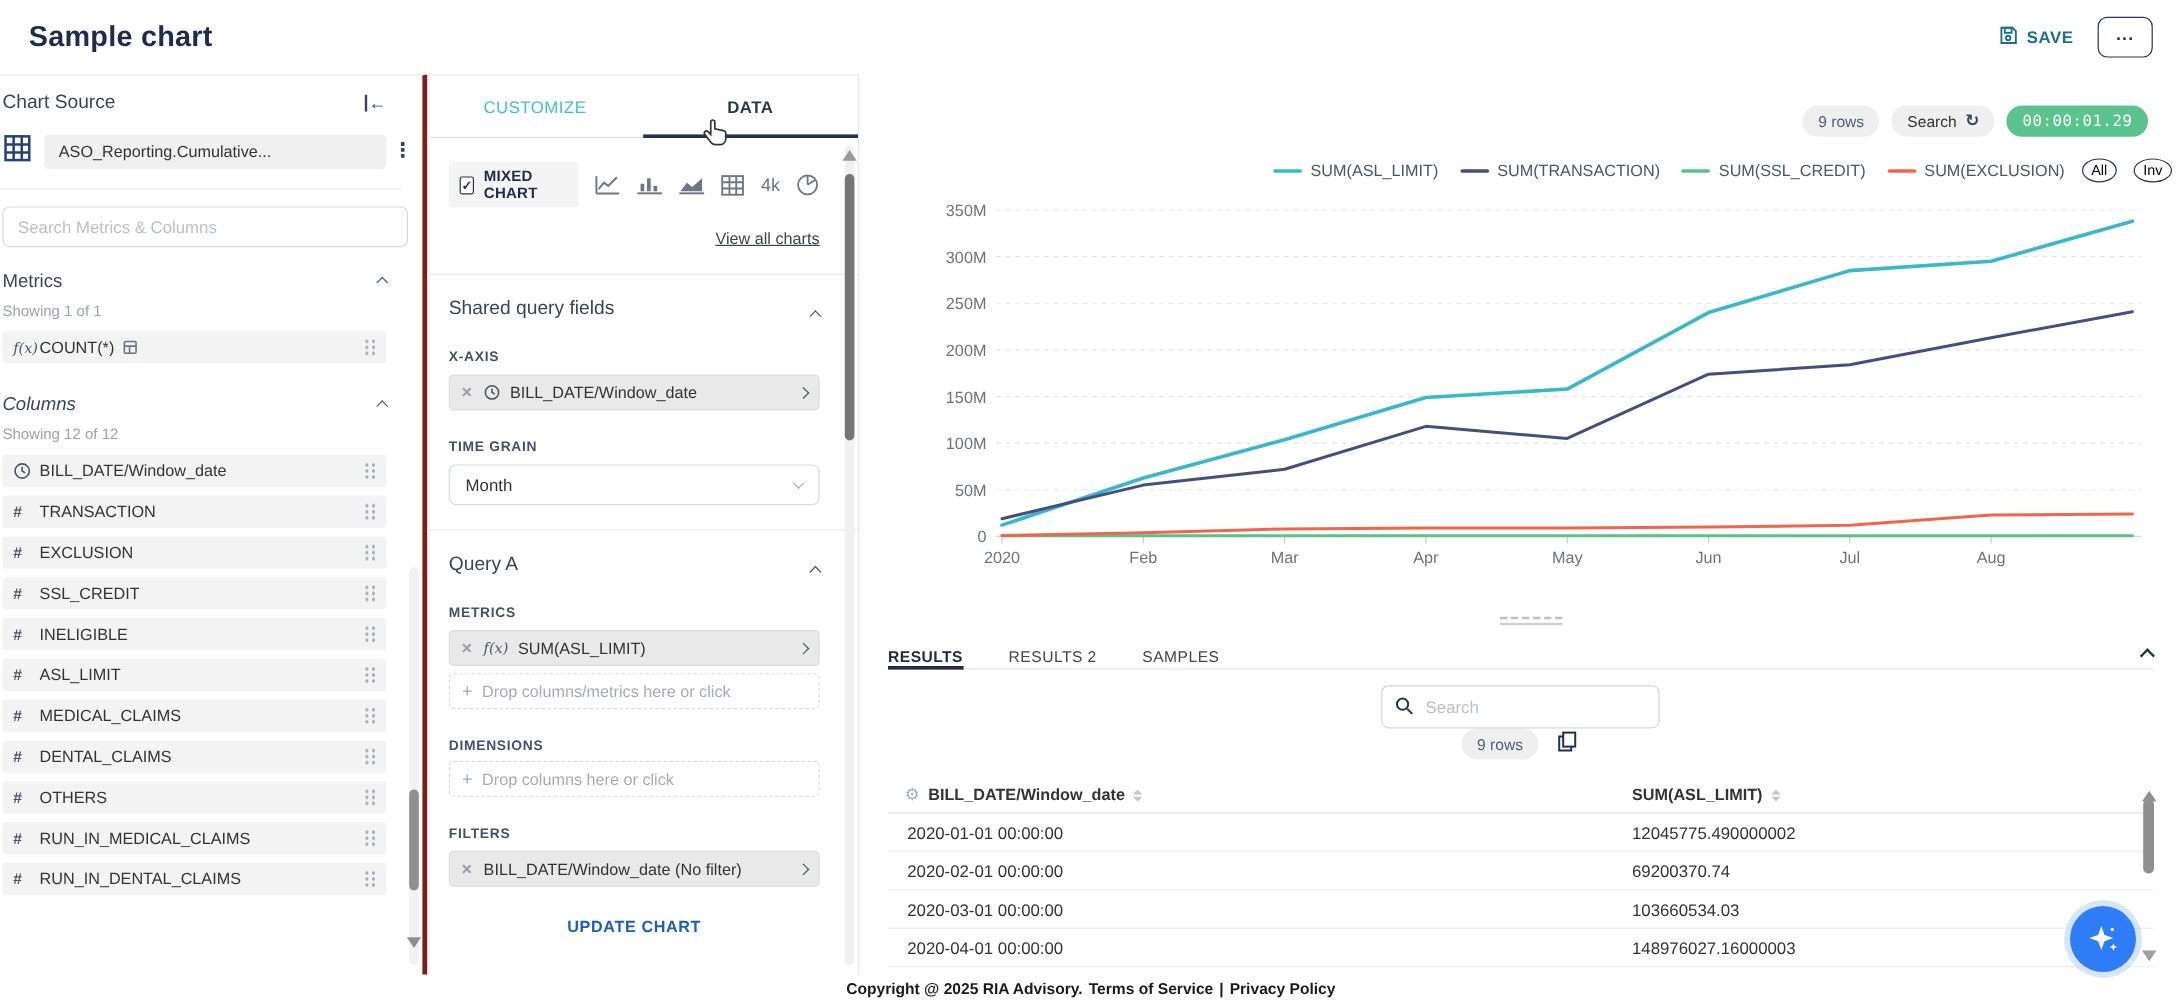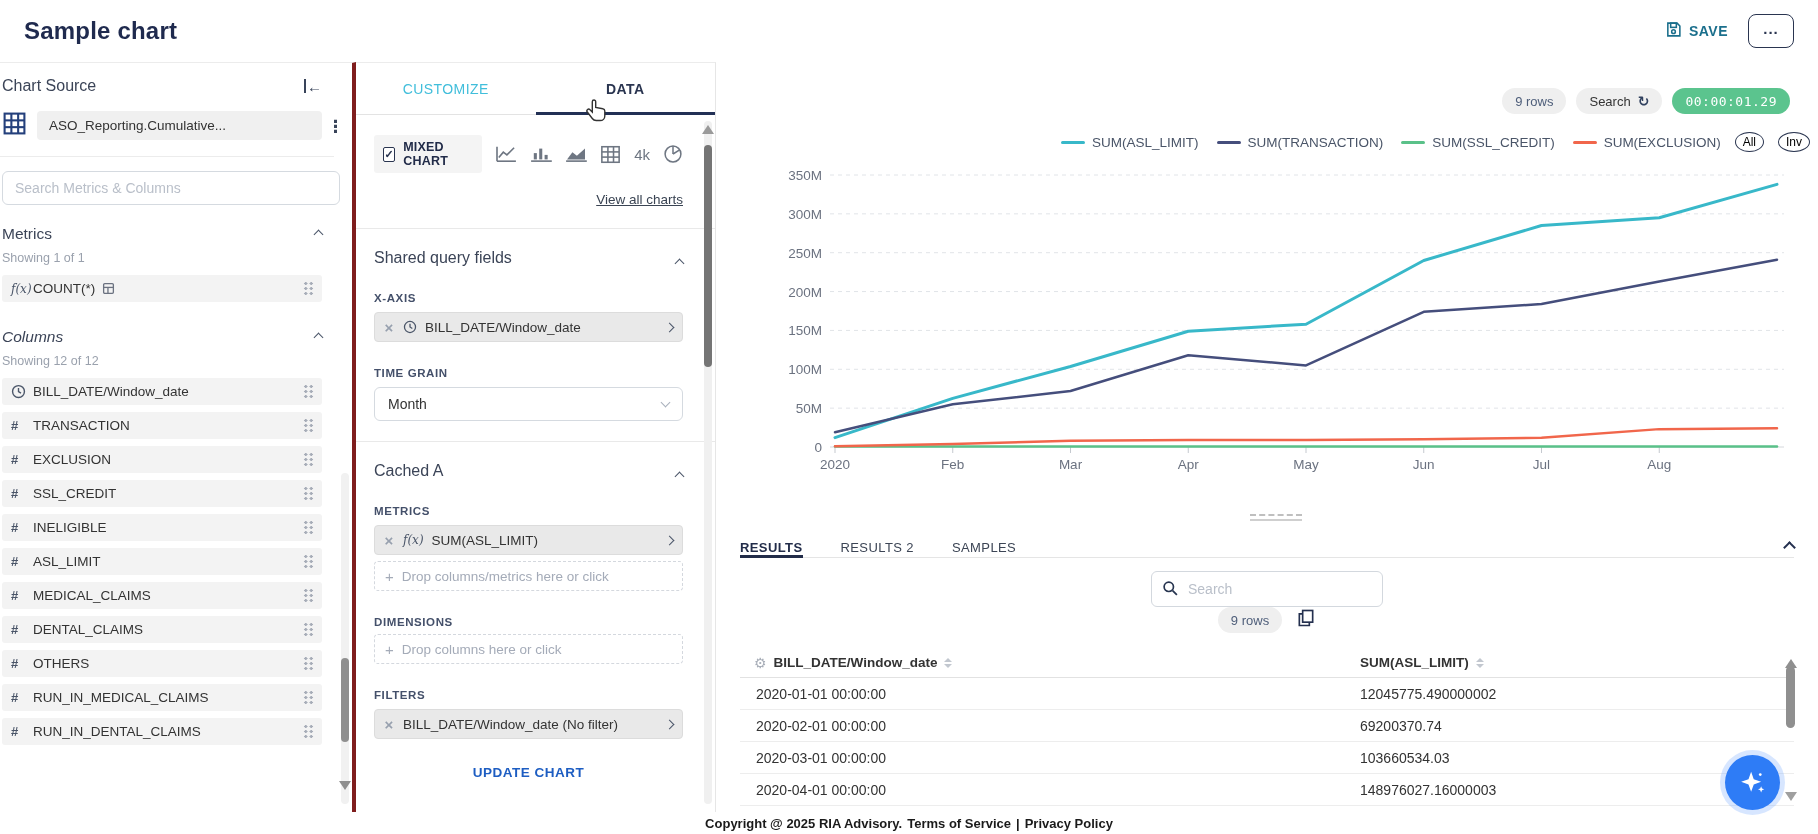--- a/index.html
+++ b/index.html
@@ -401,21 +401,21 @@
           <span class="plabel">BILL_DATE/Window_date</span>
           <span class="chev right"></span>
         </div>
         <div class="field-label">TIME GRAIN</div>
         <div class="select-box">
           <span>Month</span>
           <span class="chev down" style="border-color:#A9B0BC;"></span>
         </div>
         <hr class="c-hr">
         <div class="qsec-head">
-          <span class="qsec-title">Cached A</span>
+          <span class="qsec-title">Query A</span>
           <span class="chev up"></span>
         </div>
         <div class="field-label">METRICS</div>
         <div class="ctrl-pill">
           <span class="x">×</span>
           <span class="ic fx" style="width:auto;margin-right:8px;">f(x)</span>
           <span class="plabel">SUM(ASL_LIMIT)</span>
           <span class="chev right"></span>
         </div>
         <div class="drop-zone">

